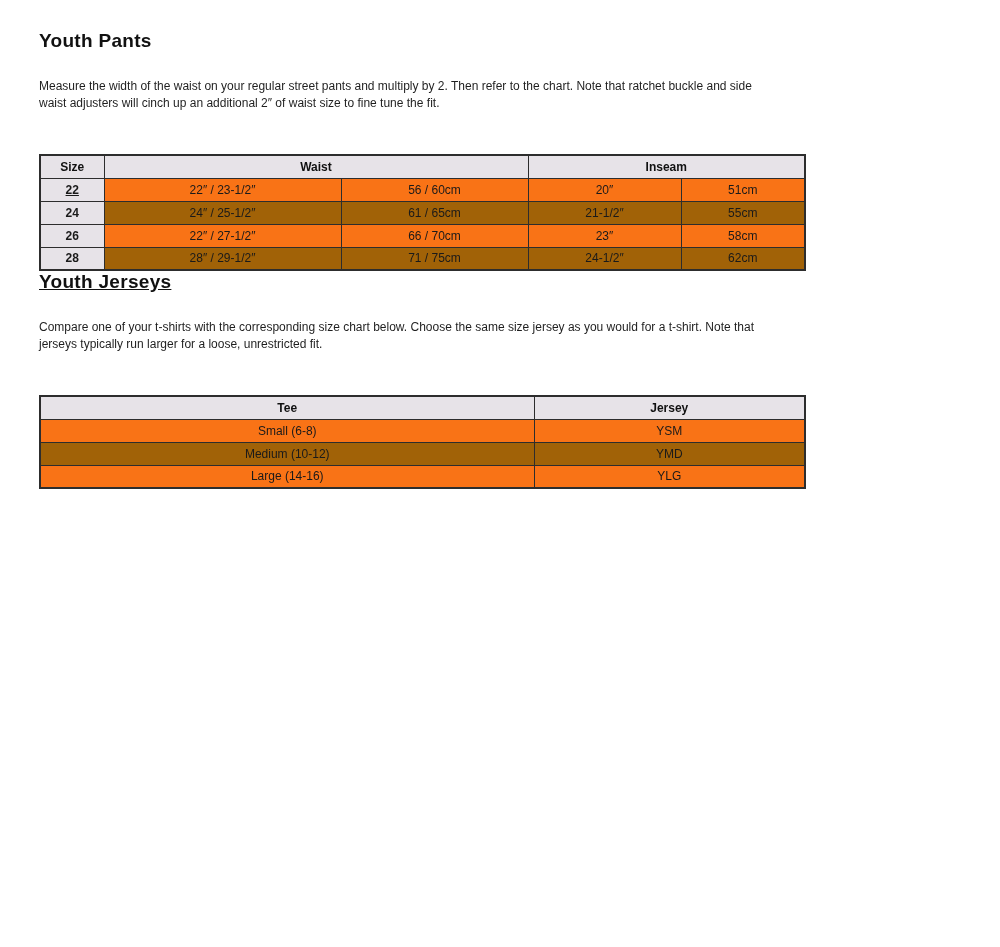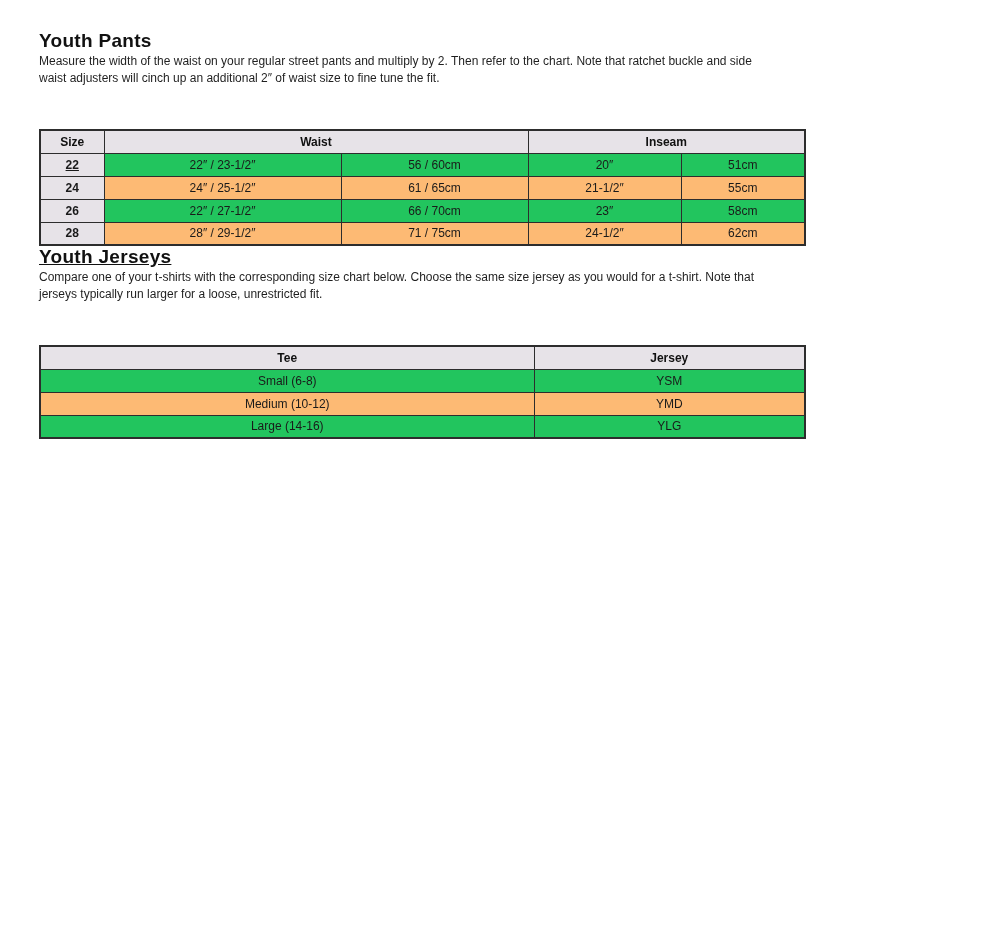--- a/index.html
+++ b/index.html
@@ -26,50 +26,50 @@
     margin: 0;
   }
   .section-title.second {
     text-decoration: underline;
   }
   .description {
     font-size: 12px;
     line-height: 17px;
     color: #1f1f1f;
     max-width: 742px;
-    margin: 1px 0 0 0;
+    margin: 26px 0 0 0;
   }
   table.size-table {
     border-collapse: collapse;
     table-layout: fixed;
     width: 765px;
     margin-top: 42px;
     border: 2px solid #2d2d2d;
   }
   table.size-table th,
   table.size-table td {
     border: 1px solid #2d2d2d;
     font-size: 12px;
     height: 23px;
     text-align: center;
     vertical-align: middle;
     padding: 0 4px;
-    background: #22c55e;
+    background: #f97316;
   }
   table.size-table th {
     background: #e7e3e8;
     font-weight: bold;
     color: #111111;
   }
   td.size-col {
     background: #e7e3e8 !important;
     font-weight: bold;
   }
   td.size-col.underlined { text-decoration: underline; }
-  tr.alt td { background: #fdba74; }
+  tr.alt td { background: #a16207; }
   
   col.c-size   { width: 64px; }
   col.c-win    { width: 237px; }
   col.c-wcm    { width: 187px; }
   col.c-iin    { width: 153px; }
   col.c-icm    { width: 124px; }
   
   col.c-tee    { width: 494px; }
   col.c-jersey { width: 271px; }
 </style>

